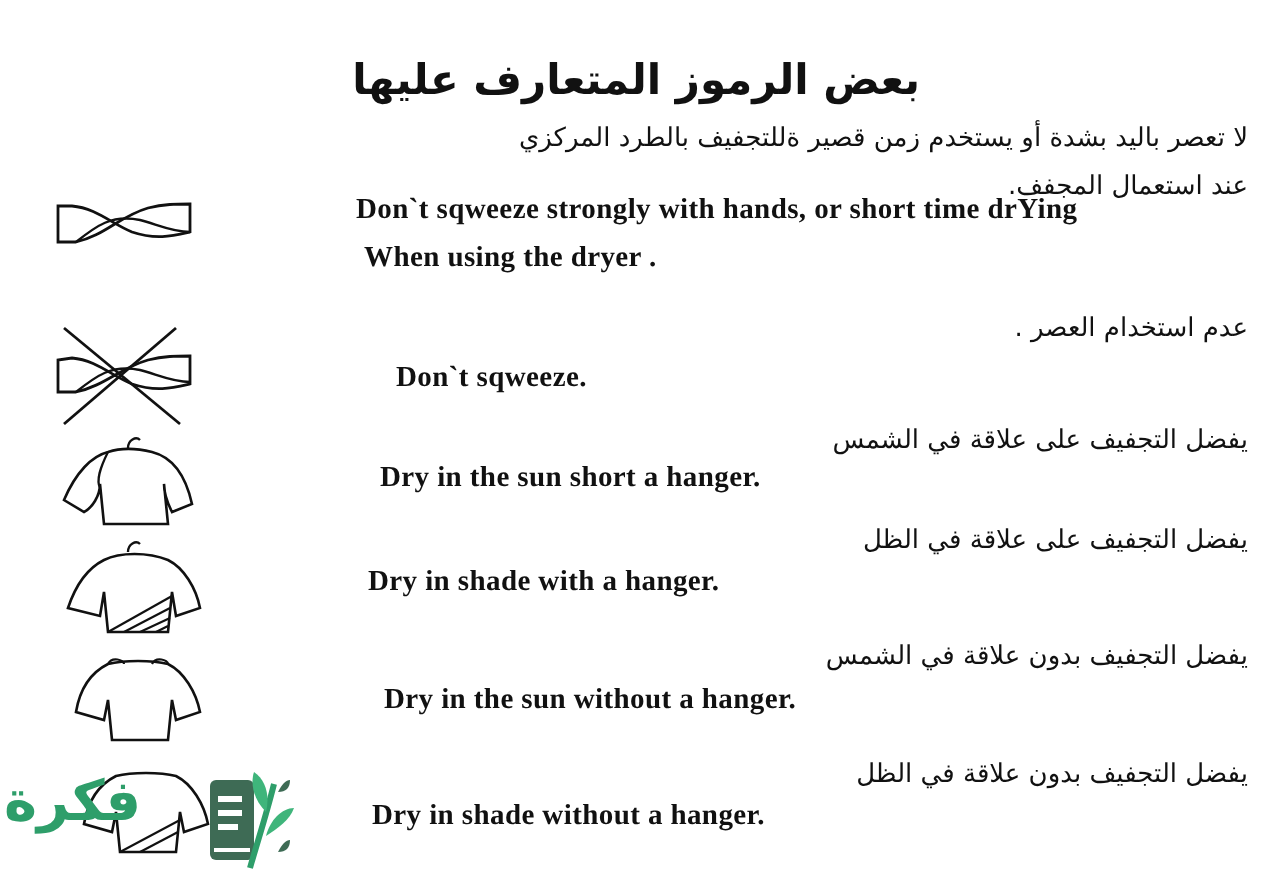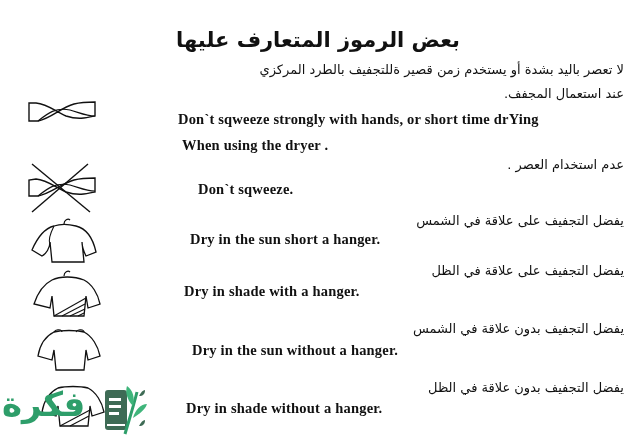--- a/index.html
+++ b/index.html
@@ -59,21 +59,21 @@
       height: 64px;
       border-bottom: 2px solid #111;
     }
     .logo-text {
       position: absolute;
       left: 2px;
       top: 6px;
       direction: rtl;
       font-family: "DejaVu Sans", sans-serif;
       font-weight: bold;
-      font-size: 34px;
+      font-size: 28px;
       color: #2e9e6a;
       letter-spacing: -1px;
     }
     .logo-icon {
       position: absolute;
       left: 103px;
       top: 4px;
     }
   </style>
 </head>
@@ -82,22 +82,22 @@
 <div class="title">بعض الرموز المتعارف عليها</div>
 
 <div class="sym" style="left:26px; top:98px;">
   <svg width="72" height="28" viewBox="0 0 72 28">
     <path d="M3 5 L3 23 L12 23 C26 20 34 10 48 6 C56 4 62 4 69 4 L69 18 C60 20 52 22 40 18 C30 14 22 6 10 5 Z" fill="none" stroke="#111" stroke-width="1.4"></path>
     <path d="M12 23 C22 15 30 9 44 12 C52 14 60 18 69 18" fill="none" stroke="#111" stroke-width="1.2"></path>
   </svg>
 </div>
 <div class="ar" style="top:62px;">لا تعصر باليد بشدة أو يستخدم زمن قصير ةللتجفيف بالطرد المركزي</div>
 <div class="ar" style="top:86px;">عند استعمال المجفف.</div>
-<div class="en" style="left:178px; top:111px;">Don`t sqweeze strongly with hands, or short time drYing</div>
-<div class="en" style="left:182px; top:137px;">When using the dryer  .</div>
+<div class="en" style="left:178px; top:97px;">Don`t sqweeze strongly with hands, or short time drYing</div>
+<div class="en" style="left:182px; top:121px;">When using the dryer  .</div>
 
 <div class="sym" style="left:26px; top:162px;">
   <svg width="72" height="52" viewBox="0 0 72 52">
     <path d="M3 18 L3 34 L12 34 C26 31 34 22 48 18 C56 16 62 16 69 16 L69 30 C60 32 52 34 40 30 C30 26 22 18 10 17 Z" fill="none" stroke="#111" stroke-width="1.4"></path>
     <path d="M12 34 C22 26 30 20 44 23 C52 25 60 29 69 29" fill="none" stroke="#111" stroke-width="1.2"></path>
     <line x1="6" y1="2" x2="64" y2="50" stroke="#111" stroke-width="1.4"></line>
     <line x1="62" y1="2" x2="6" y2="50" stroke="#111" stroke-width="1.4"></line>
   </svg>
 </div>
 <div class="ar" style="top:157px;">عدم استخدام العصر .</div>

